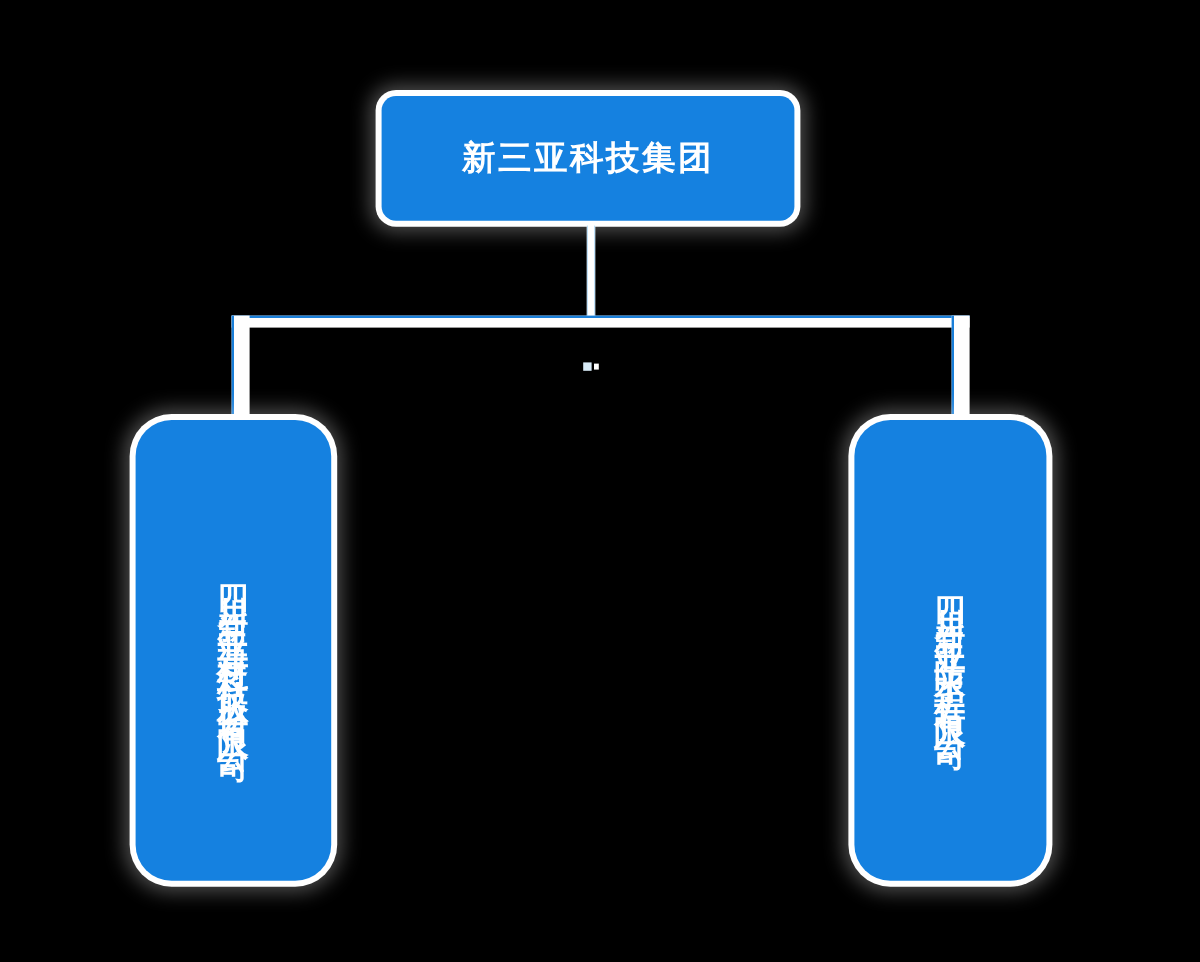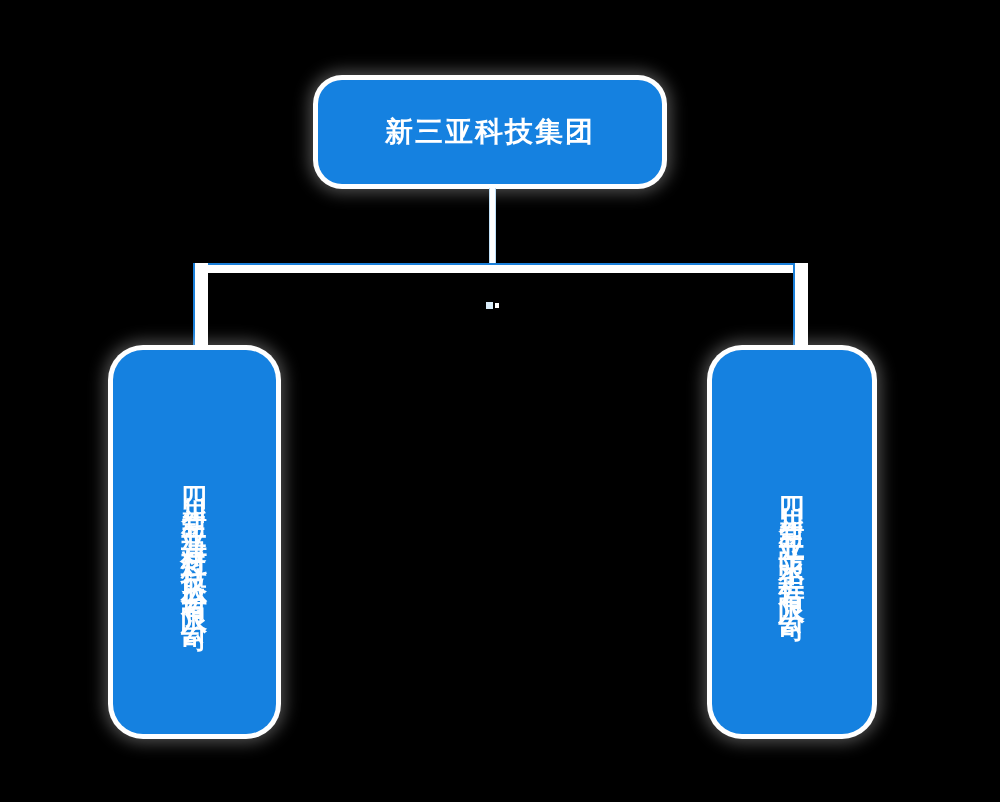--- a/index.html
+++ b/index.html
@@ -25,21 +25,21 @@
     display: flex;
     align-items: center;
     justify-content: center;
     box-sizing: border-box;
   }
   .node-root {
     left: 318px;
     top: 80px;
     width: 344px;
     height: 104px;
-    border-radius: 24px;
+    border-radius: 12px;
   }
   .node-root .label {
     font-size: 28px;
     font-weight: 600;
     letter-spacing: 2px;
     white-space: nowrap;
   }
   .node-child {
     border-radius: 30px;
     top: 350px;

